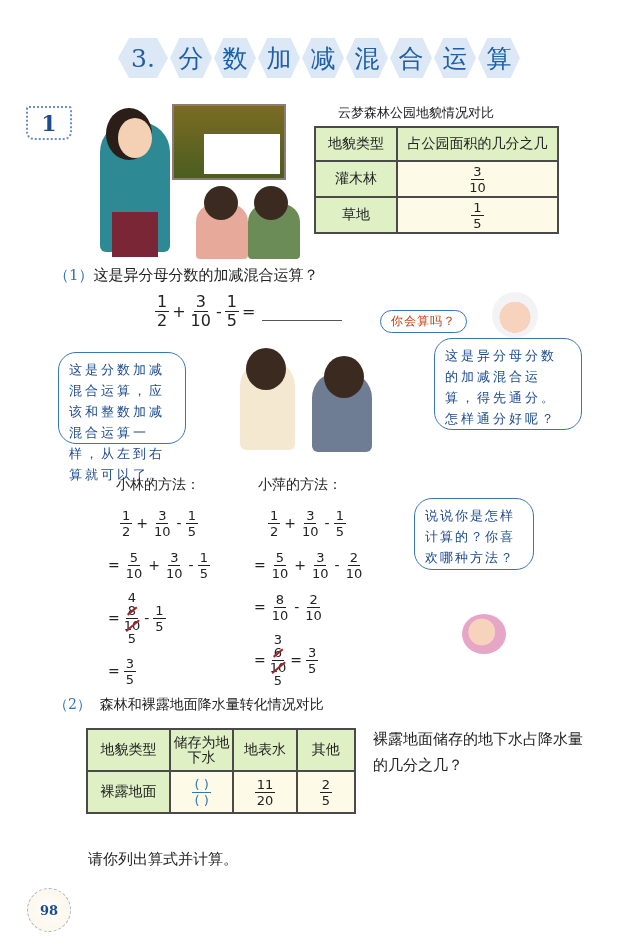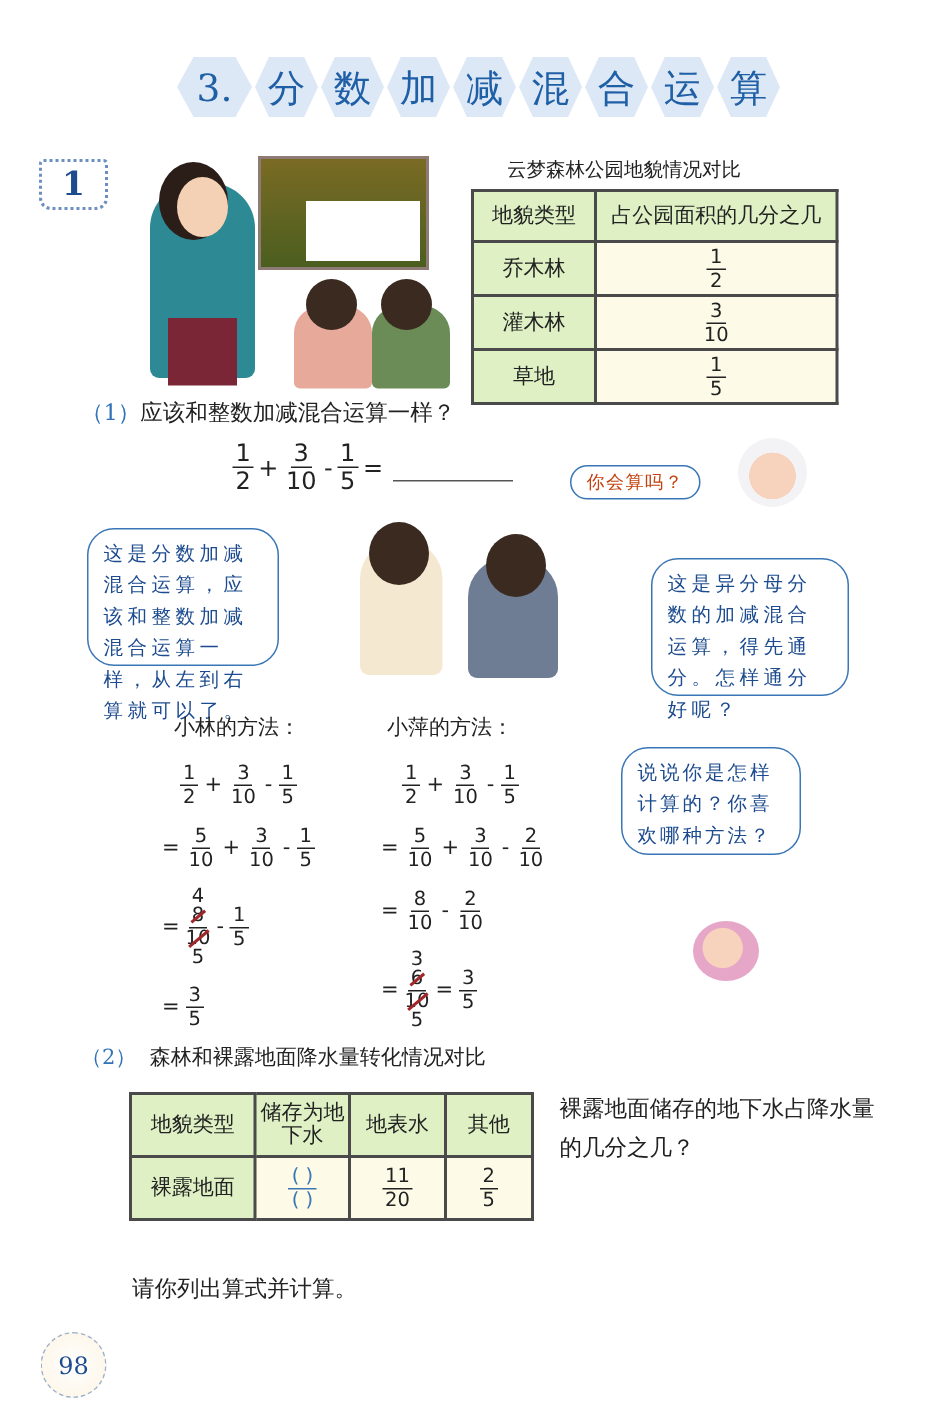--- a/index.html
+++ b/index.html
@@ -53,21 +53,21 @@
   .q2{position:absolute;left:54px;top:696px;font-size:14px;}
   .t2{position:absolute;left:86px;top:728px;width:270px;}
   .t2 td{border:2px solid #4a4a4a;text-align:center;font-size:14px;height:38px;}
   .t2 td.h{background:#def0c4;}
   .t2 td.v{background:#fdfbe7;}
   .t2 .frac{font-size:13px;}
   .t2 .blue .n{color:#3a76b5;border-color:#3a76b5;}
   .t2 .blue .d{color:#3a76b5;}
   .q2side{position:absolute;left:373px;top:726px;width:215px;font-size:15px;line-height:26px;}
   .q2foot{position:absolute;left:88px;top:850px;font-size:15px;}
-  .pagenum{position:absolute;left:27px;top:888px;width:42px;height:42px;border-radius:50%;background:radial-gradient(#fff,#fdf4e3);border:1.5px dashed #9db2cf;display:flex;align-items:center;justify-content:center;font-size:16px;color:#1c4b8f;font-weight:normal;}
+  .pagenum{position:absolute;left:27px;top:888px;width:42px;height:42px;border-radius:50%;background:radial-gradient(#fff,#fdf4e3);border:1.5px dashed #9db2cf;display:flex;align-items:center;justify-content:center;font-size:13px;color:#1c4b8f;font-weight:bold;}
 </style>
 </head>
 <body>
 
 <div class="title-row">
   <div class="hex first">3.</div>
   <div class="hex">分</div>
   <div class="hex">数</div>
   <div class="hex">加</div>
   <div class="hex">减</div>
@@ -93,45 +93,38 @@
 </div>
 
 <div class="cap1">云梦森林公园地貌情况对比</div>
 <table class="t1">
   <tbody>
       <tr>
     <th>地貌类型</th>
     <th>占公园面积的几分之几</th>
   </tr>
   <tr>
-    <td class="k">乔木林</td>
-    <td class="v"><span class="frac">
-            <span class="n">1</span>
-            <span class="d">2</span>
-          </span></td>
-  </tr>
-  <tr>
     <td class="k">灌木林</td>
     <td class="v"><span class="frac">
             <span class="n">3</span>
             <span class="d">10</span>
           </span></td>
   </tr>
   <tr>
     <td class="k">草地</td>
     <td class="v"><span class="frac">
             <span class="n">1</span>
             <span class="d">5</span>
           </span></td>
   </tr>
 </tbody>
   </table>
 
 <div class="q1">
-  <span class="paren-num">（1）</span><span>应该和整数加减混合运算一样？</span>
+  <span class="paren-num">（1）</span><span>这是异分母分数的加减混合运算？</span>
 </div>
 <div class="eq1">
   <span class="frac">
       <span class="n">1</span>
       <span class="d">2</span>
     </span>
   <span>+</span>
   <span class="frac">
       <span class="n">3</span>
       <span class="d">10</span>
@@ -147,21 +140,21 @@
 <div class="bubble-small">你会算吗？</div>
 <div class="cherub" style="left:492px;top:292px;width:46px;height:46px;background:radial-gradient(circle at 50% 55%,#f7d2bd 45%,#f3f3f6 46%);"></div>
 
 <div class="bubble" style="left:58px;top:352px;width:128px;height:92px;">这是分数加减混合运算，应该和整数加减混合运算一样，从左到右算就可以了。</div>
 <div>
   <div class="abs" style="left:240px;top:360px;width:55px;height:90px;background:#f4e8d0;border-radius:26px 26px 6px 6px;"></div>
   <div class="abs" style="left:246px;top:348px;width:40px;height:42px;border-radius:50%;background:#3b2a20;"></div>
   <div class="abs" style="left:312px;top:372px;width:60px;height:80px;background:#6f7d94;border-radius:26px 26px 6px 6px;"></div>
   <div class="abs" style="left:324px;top:356px;width:40px;height:42px;border-radius:50%;background:#3b2a20;"></div>
 </div>
-<div class="bubble" style="left:434px;top:372px;width:132px;height:92px;">这是异分母分数的加减混合运算，得先通分。怎样通分好呢？</div>
+<div class="bubble" style="left:434px;top:338px;width:148px;height:92px;font-family:Liberation Serif, serif;">这是异分母分数的加减混合运算，得先通分。怎样通分好呢？</div>
 
 <div class="mh" style="left:116px;top:476px;text-align:center;">小林的方法：</div>
 <div class="mh" style="left:258px;top:476px;">小萍的方法：</div>
 
 <div class="calc" style="left:108px;top:502px;">
   <div class="row" style="padding-left:12px;">
     <span class="frac">
         <span class="n">1</span>
         <span class="d">2</span>
       </span>+<span class="frac">

